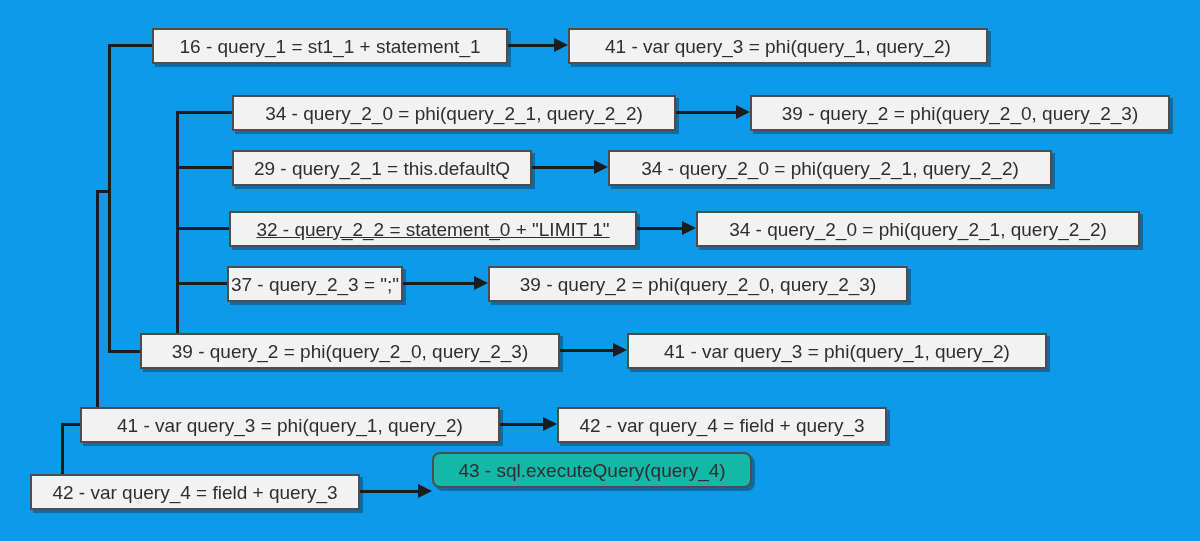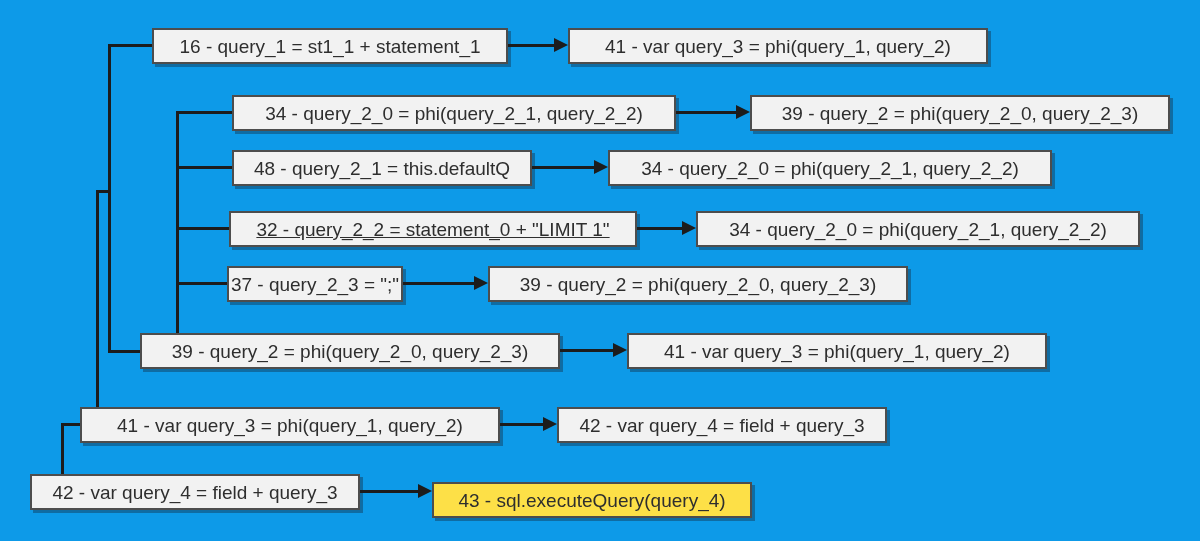--- a/index.html
+++ b/index.html
@@ -55,21 +55,21 @@
 
   <div class="box" style="left: 232px; top: 95px; width: 444px; background: rgb(242, 242, 242); border-color: rgb(77, 77, 77); color: rgb(46, 46, 46);">
     <span>34 - query_2_0 = phi(query_2_1, query_2_2)</span>
   </div>
   <div class="edge" style="left: 676px; top: 111px; width: 61px; background: rgb(28, 28, 28);"></div>
   <div class="box" style="left: 750px; top: 95px; width: 420px; background: rgb(242, 242, 242); border-color: rgb(77, 77, 77); color: rgb(46, 46, 46);">
     <span>39 - query_2 = phi(query_2_0, query_2_3)</span>
   </div>
 
   <div class="box" style="left: 232px; top: 150px; width: 300px; background: rgb(242, 242, 242); border-color: rgb(77, 77, 77); color: rgb(46, 46, 46);">
-    <span>48 - query_2_1 = this.defaultQ</span>
+    <span>29 - query_2_1 = this.defaultQ</span>
   </div>
   <div class="edge" style="left: 532px; top: 166px; width: 63px; background: rgb(28, 28, 28);"></div>
   <div class="box" style="left: 608px; top: 150px; width: 444px; background: rgb(242, 242, 242); border-color: rgb(77, 77, 77); color: rgb(46, 46, 46);">
     <span>34 - query_2_0 = phi(query_2_1, query_2_2)</span>
   </div>
 
   <div class="box" style="left: 229px; top: 211px; width: 408px; background: rgb(242, 242, 242); border-color: rgb(77, 77, 77); color: rgb(46, 46, 46); text-decoration: underline;">
     <span>32 - query_2_2 = statement_0 + "LIMIT 1"</span>
   </div>
   <div class="edge" style="left: 637px; top: 227px; width: 46px; background: rgb(28, 28, 28);"></div>
@@ -98,17 +98,17 @@
   </div>
   <div class="edge" style="left: 500px; top: 423px; width: 44px; background: rgb(28, 28, 28);"></div>
   <div class="box" style="left: 557px; top: 407px; width: 330px; background: rgb(242, 242, 242); border-color: rgb(77, 77, 77); color: rgb(46, 46, 46);">
     <span>42 - var query_4 = field + query_3</span>
   </div>
 
   <div class="box" style="left: 30px; top: 474px; width: 330px; background: rgb(242, 242, 242); border-color: rgb(77, 77, 77); color: rgb(46, 46, 46);">
     <span>42 - var query_4 = field + query_3</span>
   </div>
   <div class="edge" style="left: 360px; top: 490px; width: 59px; background: rgb(28, 28, 28);"></div>
-  <div class="box" style="left: 432px; top: 482px; width: 320px; background: #fde047; border-color: rgb(77, 77, 77); color: rgb(46, 46, 46);">
+  <div class="box" style="left: 432px; top: 452px; width: 320px; background: #14b8a6; border-color: rgb(77, 77, 77); color: rgb(46, 46, 46); border-radius: 8px;">
     <span>43 - sql.executeQuery(query_4)</span>
   </div>
 
 </div>
 
 </body></html>

